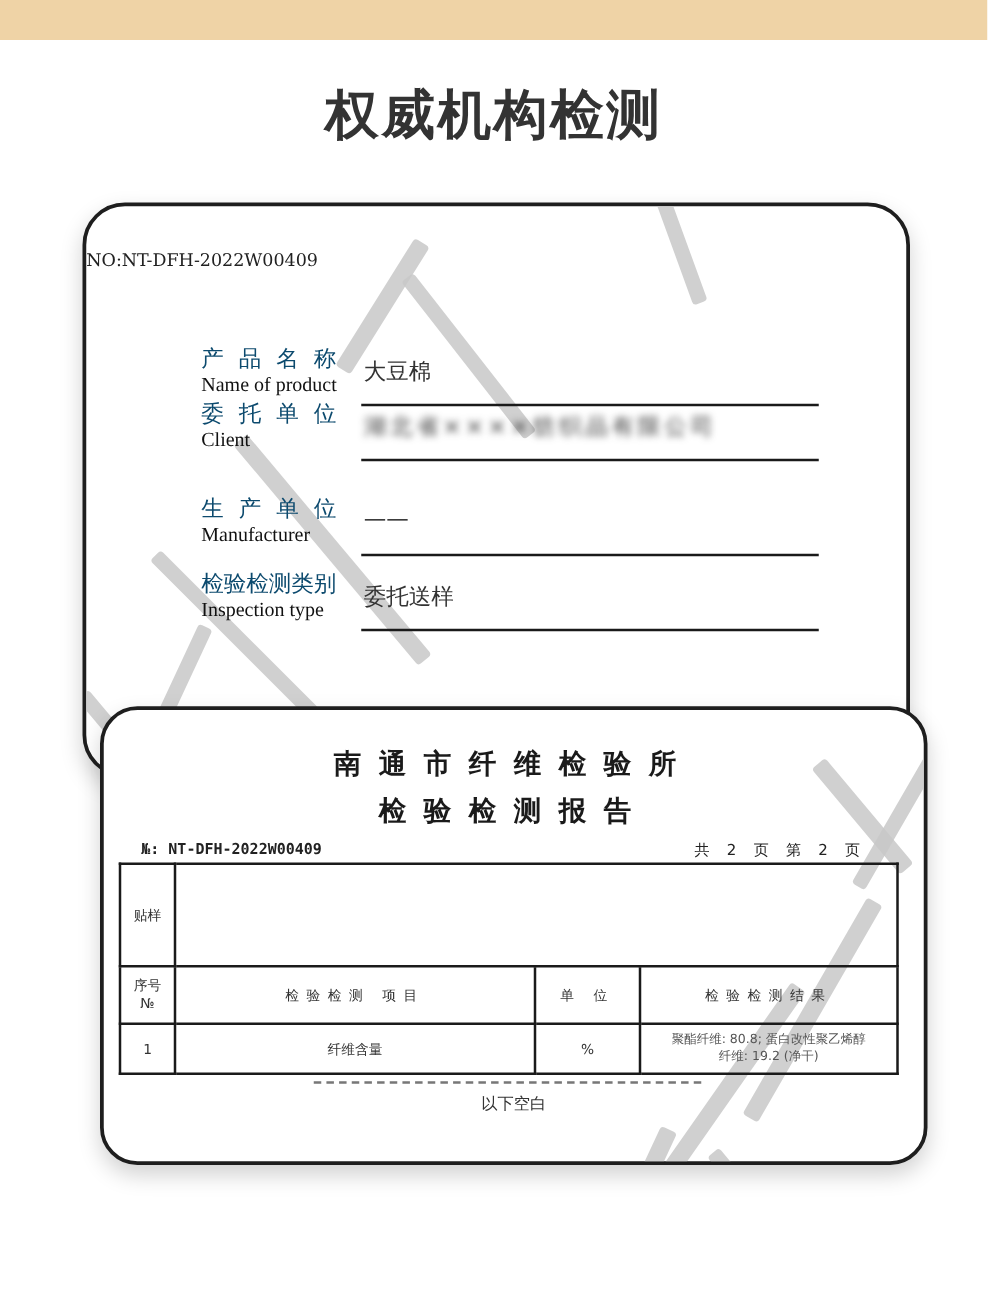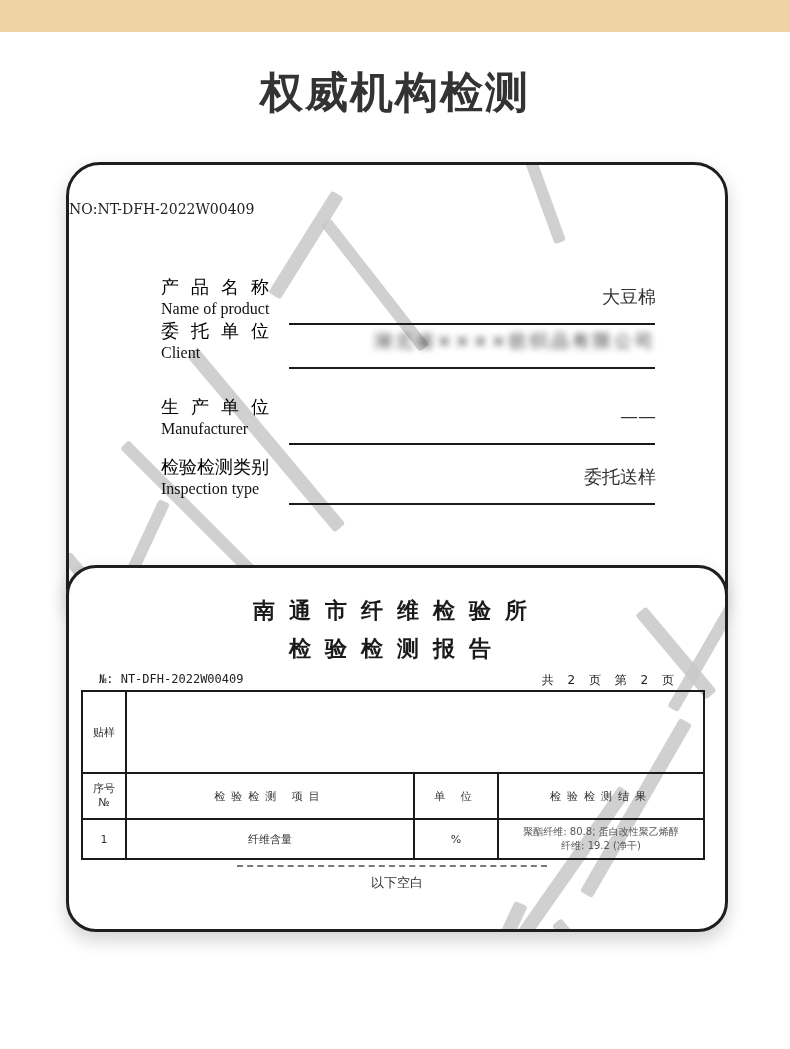--- a/index.html
+++ b/index.html
@@ -12,55 +12,55 @@
     position: absolute; left: 0; top: 52px; width: 790px; text-align: center;
     font-family: "DejaVu Sans", "Liberation Sans", sans-serif;
     font-weight: bold; font-size: 43px; letter-spacing: 2px; color: #333333; line-height: 80px;
   }
 
   .card {
     position: absolute; background: #ffffff; border: 3px solid #1e1e1e; border-radius: 34px;
     box-shadow: 0 8px 18px rgba(0,0,0,0.18); overflow: hidden;
   }
   .card-1 { left: 66px; top: 162px; width: 662px; height: 460px; }
-  .card-2 { left: 66px; top: 565px; width: 662px; height: 367px; border-radius: 30px; }
+  .card-2 { left: 80px; top: 565px; width: 662px; height: 367px; border-radius: 30px; }
 
   
   .wm { position: absolute; background: #c8c8c8; border-radius: 3px; opacity: 0.85; }
 
   .doc-no {
     position: absolute; left: 0; top: 36px; width: 100%; text-align: left;
     font-family: "DejaVu Serif", "Liberation Serif", serif; font-size: 14px; color: #222;
   }
 
   .field { position: absolute; left: 92px; width: 500px; height: 60px; }
   .field .label-cn {
     position: absolute; left: 0; top: 0; font-family: "DejaVu Sans", sans-serif;
-    font-size: 18px; letter-spacing: 12px; color: #000000; white-space: nowrap;
+    font-size: 18px; letter-spacing: 12px; color: #0c4a6e; white-space: nowrap;
   }
   .field .label-cn.tight { letter-spacing: 0px; }
   .field .label-en {
     position: absolute; left: 0; top: 25px; font-family: "Liberation Serif", serif; font-size: 16px; color: #111;
   }
   .field .value {
-    position: absolute; left: 130px; width: 365px; top: 10px; text-align: right;
+    position: absolute; left: 130px; width: 365px; top: 10px; text-align: left;
     font-family: "DejaVu Sans", sans-serif; font-size: 18px; color: #333;
   }
   .field .line { position: absolute; left: 128px; width: 366px; top: 48px; height: 2px; background: #1a1a1a; }
   .blurred { filter: blur(3px); color: #555; letter-spacing: 3px; }
 
   .report-title {
     position: absolute; left: 0; width: 100%; text-align: center;
     font-family: "DejaVu Sans", sans-serif; font-weight: bold; font-size: 22px; letter-spacing: 14px; color: #1a1a1a;
   }
   .rt-1 { top: 28px; }
   .rt-2 { top: 66px; }
 
   .meta-row { position: absolute; left: 30px; width: 580px; top: 104px; font-size: 12px; color: #222; }
-  .meta-row .no { position: absolute; left: 0; font-family: "DejaVu Sans Mono", monospace; }
+  .meta-row .no { position: absolute; left: 0; font-family: "DejaVu Sans Mono", monospace; font-weight: bold; }
   .meta-row .pages { position: absolute; right: 0; letter-spacing: 5px; font-family: "DejaVu Sans", sans-serif; }
 
   table.rep {
     position: absolute; left: 12px; top: 122px; width: 624px; border-collapse: collapse;
     font-family: "DejaVu Sans", sans-serif; font-size: 11px; color: #333;
   }
   table.rep td { border: 2px solid #1a1a1a; text-align: center; vertical-align: middle; }
   .c-idx { width: 44px; }
   .c-item { width: 288px; }
   .c-unit { width: 84px; }

